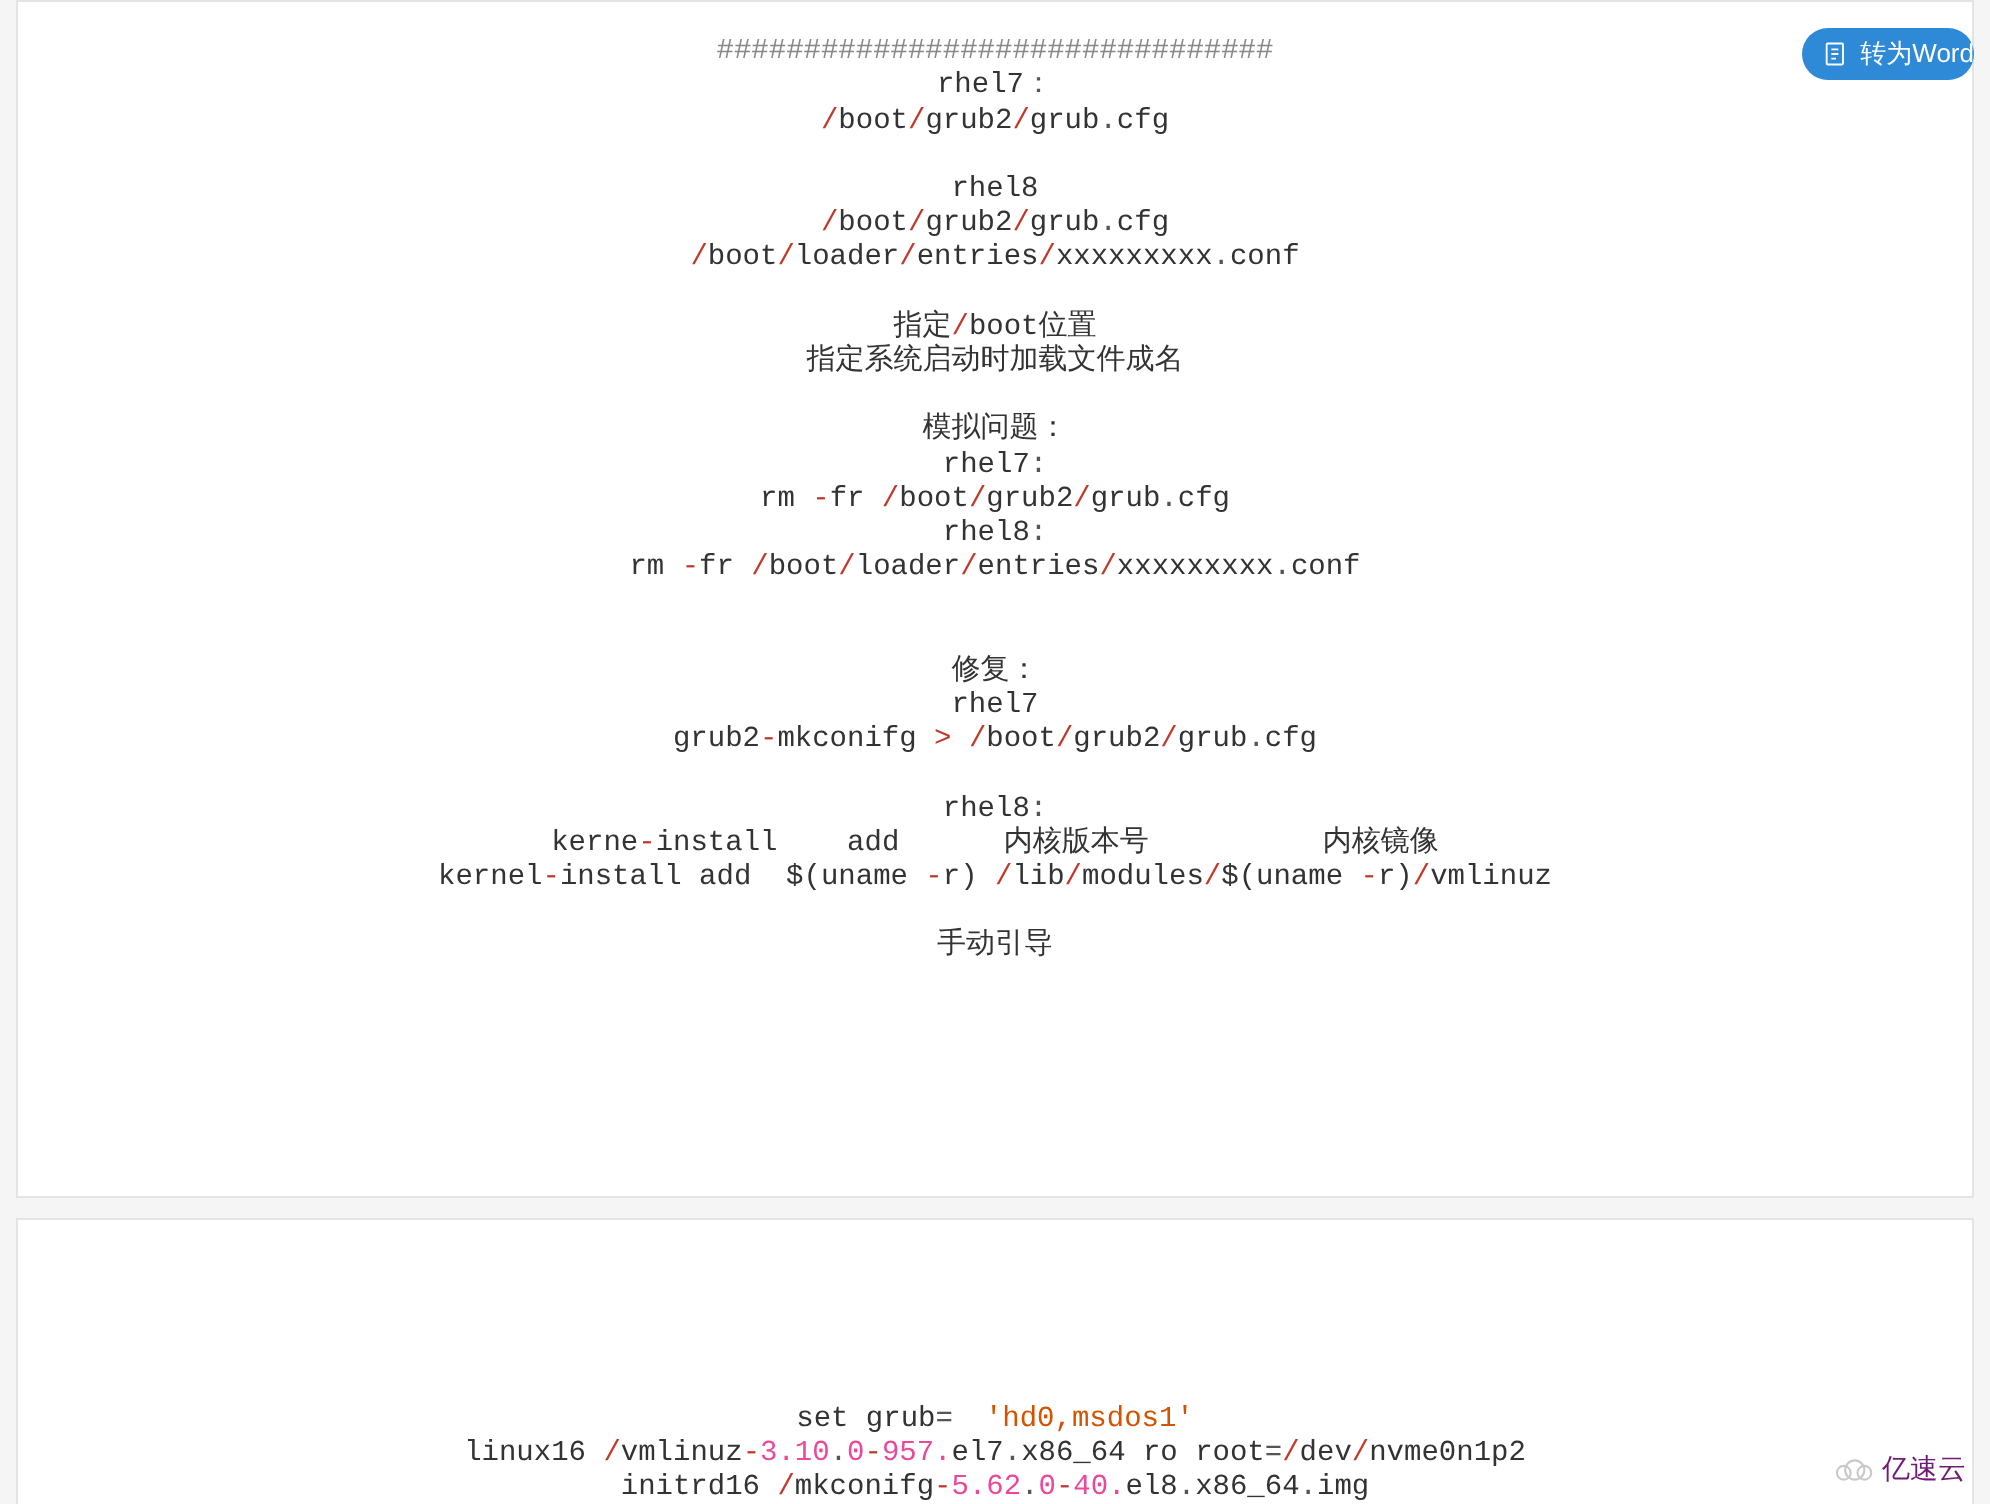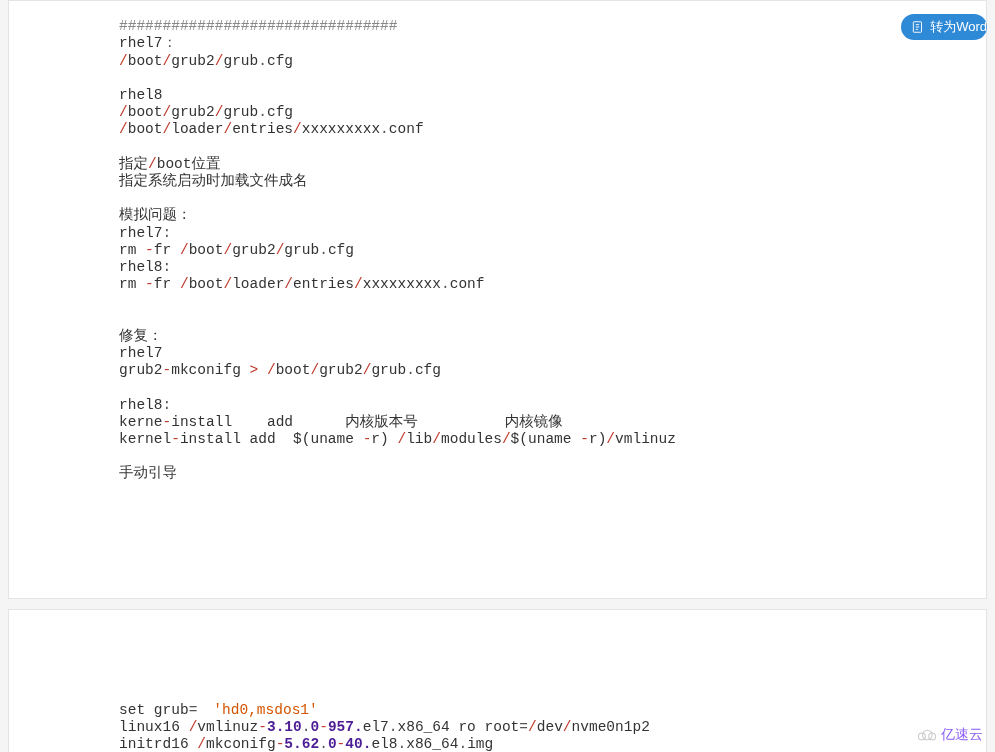--- a/index.html
+++ b/index.html
@@ -10,40 +10,41 @@
     height: 752px;
     overflow: hidden;
     position: relative;
   }
   .container {
     position: absolute;
     left: 8px;
     top: 0;
     right: 8px;
     bottom: 0;
+    text-align: center;
   }
   .code-block {
     background: #fff;
     border: 1px solid #e4e4e4;
     padding: 0 110px 115px 110px;
     font-family: Consolas, "Courier New", monospace;
     font-size: 14.5px;
     line-height: 17.2px;
     white-space: pre;
     color: #333;
     margin-bottom: 10px;
   }
   .code-block.second {
     padding-top: 75px;
     padding-bottom: 80px;
   }
   .c-comment { color: #888; font-weight: 500; }
   .c-red { color: #c0392b; }
   .c-punct { color: #555; }
-  .c-num { color: #4c1d95; font-weight: bold; }
+  .c-num { color: #ec4899; }
   .c-str { color: #d35400; margin-left: 16px; }
   .c-eq { color: #555; }
   .c-iden { color: #333; }
 
   .word-btn {
     position: absolute;
     top: 14px;
     right: 8px;
     background: #2e89d6;
     color: #fff;
@@ -58,21 +59,21 @@
   }
   .word-btn svg { width: 14px; height: 14px; fill: none; stroke: #fff; stroke-width: 1.6; }
 
   .watermark {
     position: absolute;
     right: 12px;
     bottom: 8px;
     display: flex;
     align-items: center;
     gap: 4px;
-    color: #8b5cf6;
+    color: #701a75;
     font-size: 14px;
     font-weight: 500;
   }
   .watermark svg { width: 22px; height: 14px; fill: none; stroke: #c9c9c9; stroke-width: 1.5; }
 </style>
 </head>
 <body>
 
 <div class="container">
 

